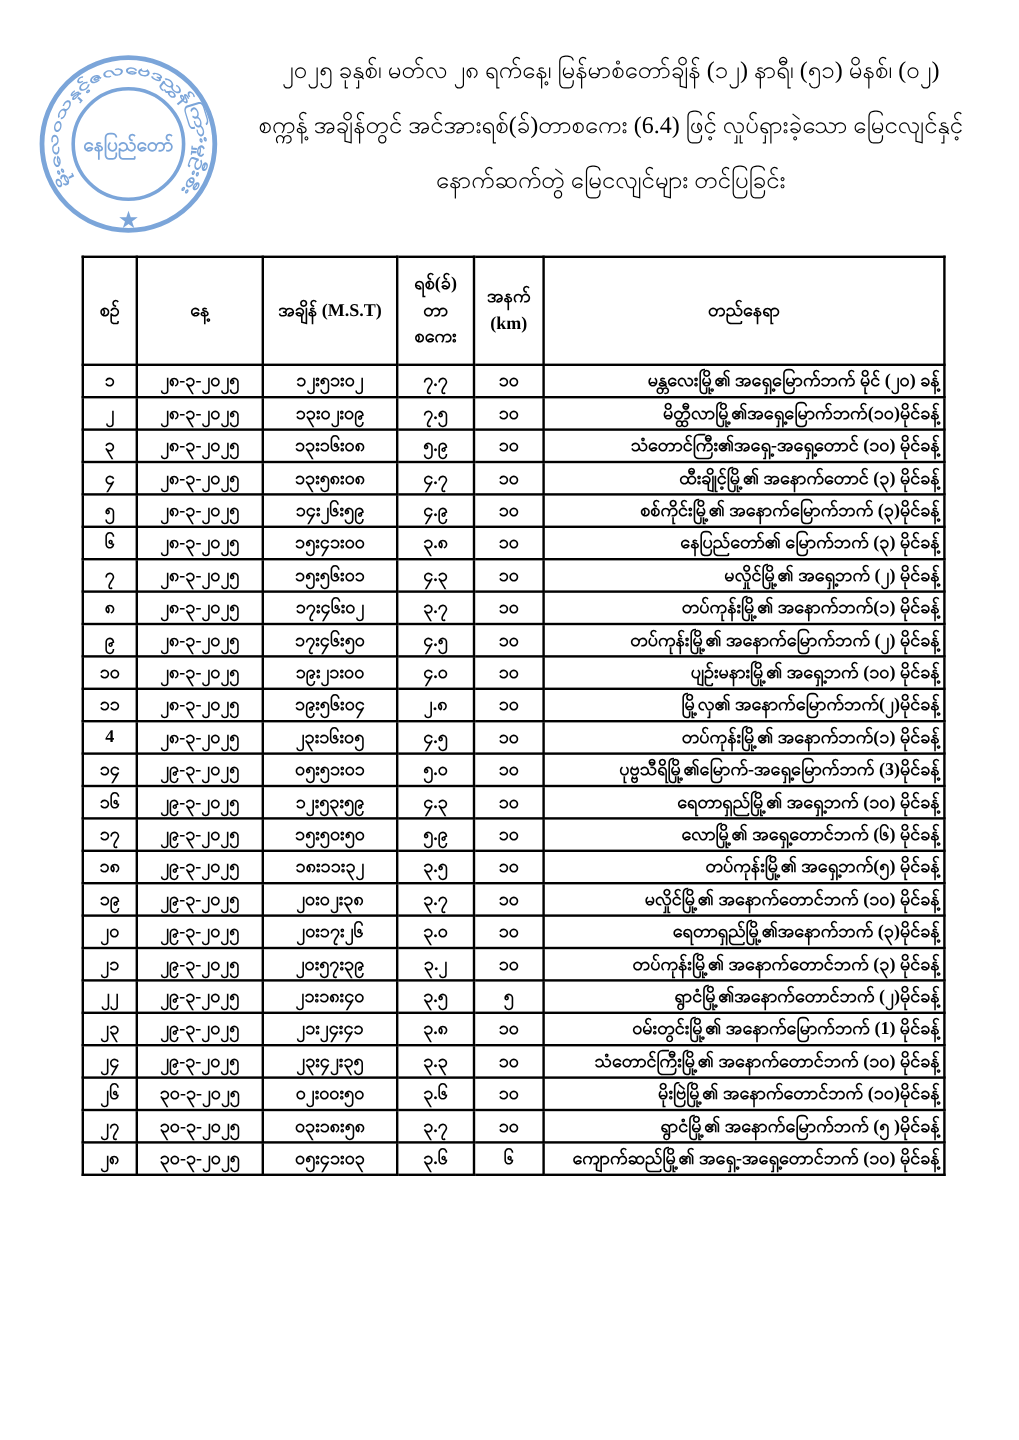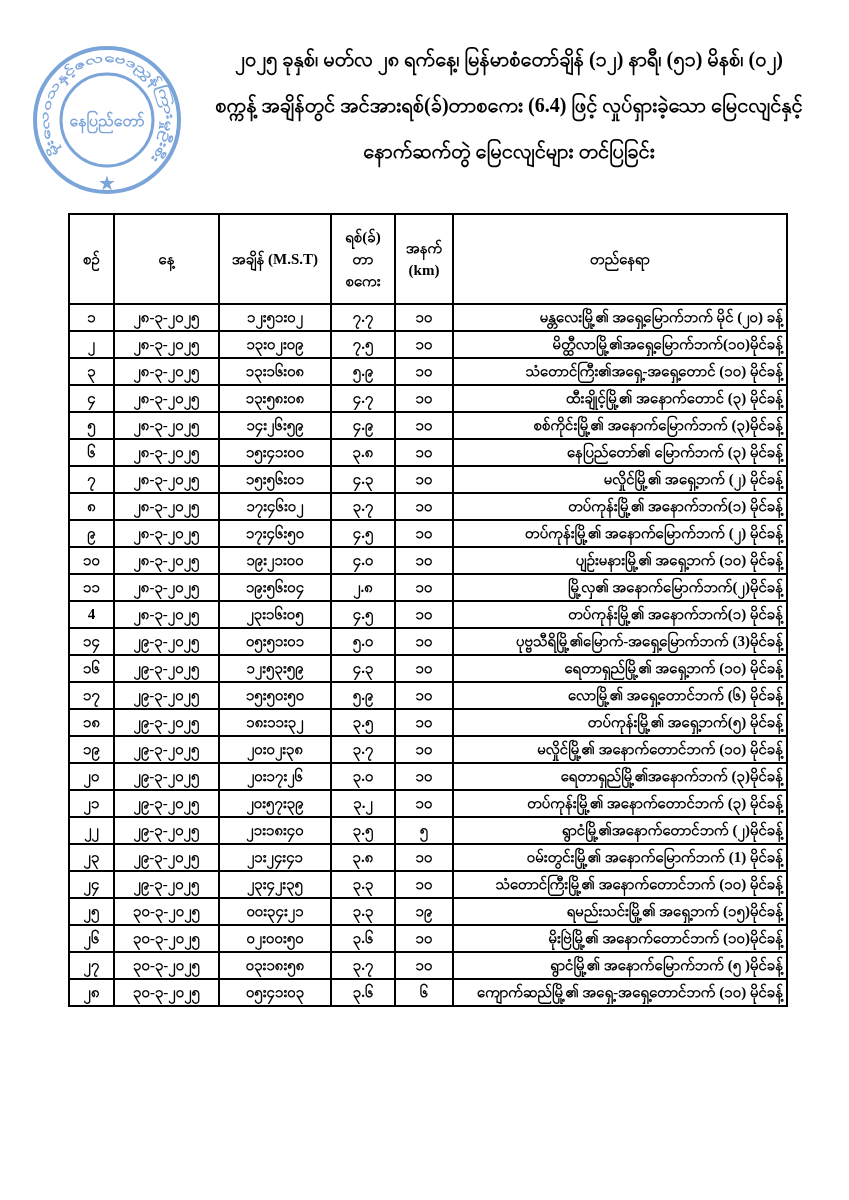--- a/index.html
+++ b/index.html
@@ -11,21 +11,21 @@
     color:#000;
     overflow:hidden;
   }
   
   .seal{
     position:absolute;left:28px;top:40px;width:160px;height:162px;
   }
   .title-block{
     position:absolute;left:183px;top:36px;width:652px;
     text-align:center;
-    font-weight:bold;
+    font-weight:normal;
     font-size:20px;
     line-height:46px;
   }
   
   .quake-table{
     position:absolute;left:68px;top:213px;
     border-collapse:collapse;
     table-layout:fixed;
     width:718px;
     font-weight:bold;
@@ -284,28 +284,20 @@
     </tr>
         <tr>
       <td>၂၄</td>
       <td>၂၉-၃-၂၀၂၅</td>
       <td>၂၃း၄၂း၃၅</td>
       <td>၃.၃</td>
       <td>၁၀</td>
       <td class="loc">သံတောင်ကြီးမြို့၏ အနောက်တောင်ဘက် (၁၀) မိုင်ခန့်</td>
     </tr>
         <tr>
-      <td>၂၅</td>
-      <td>၃၀-၃-၂၀၂၅</td>
-      <td>၀၀း၃၄း၂၁</td>
-      <td>၃.၃</td>
-      <td>၁၉</td>
-      <td class="loc">ရမည်းသင်းမြို့၏ အရှေ့ဘက် (၁၅)မိုင်ခန့်</td>
-    </tr>
-        <tr>
       <td>၂၆</td>
       <td>၃၀-၃-၂၀၂၅</td>
       <td>၀၂း၀၀း၅၀</td>
       <td>၃.၆</td>
       <td>၁၀</td>
       <td class="loc">မိုးဗြဲမြို့၏ အနောက်တောင်ဘက် (၁၀)မိုင်ခန့်</td>
     </tr>
         <tr>
       <td>၂၇</td>
       <td>၃၀-၃-၂၀၂၅</td>

